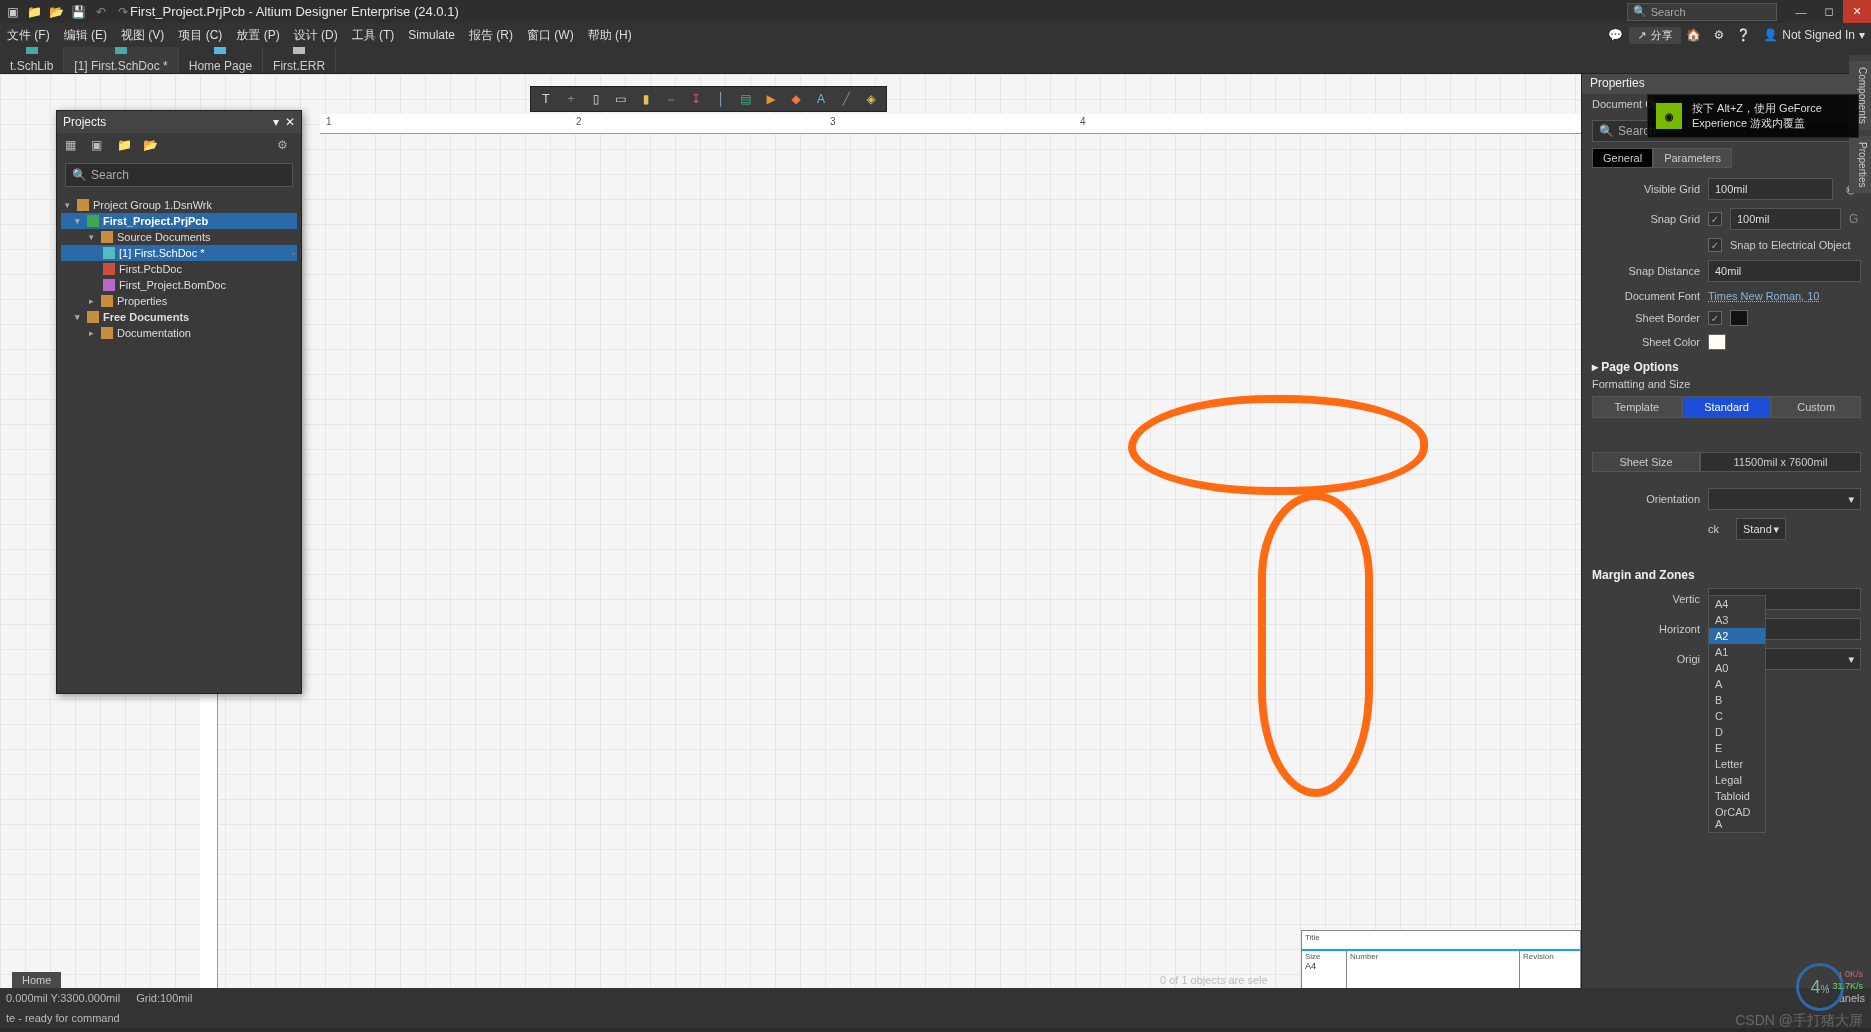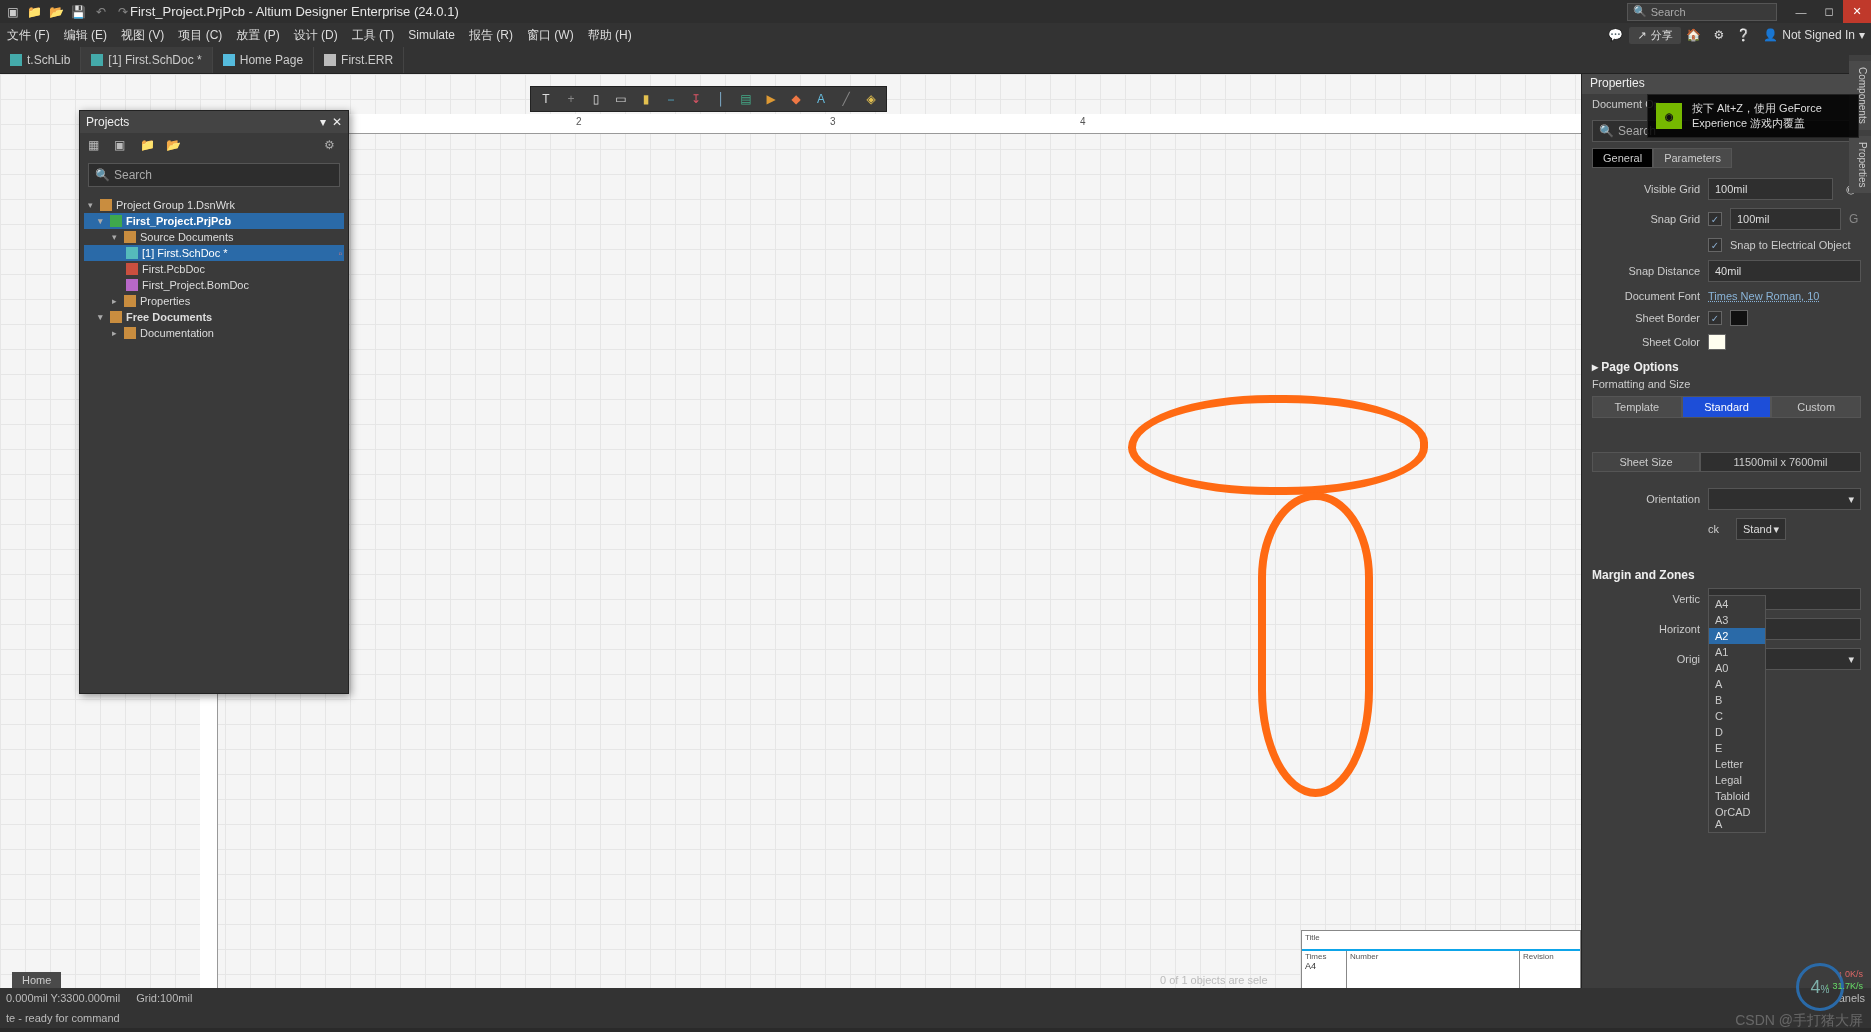--- a/index.html
+++ b/index.html
@@ -11,42 +11,42 @@
 .titlebar .search { width: 150px; height: 18px; background: #3a3a3a; border: 1px solid #555; display: flex; align-items: center; padding: 0 5px; font-size: 11px; color: #aaa; margin-right: 10px; }
 .titlebar .winbtns { display: flex; }
 .titlebar .winbtn { width: 28px; height: 23px; display: flex; align-items: center; justify-content: center; font-size: 11px; }
 .titlebar .winbtn.close { background: #c0392b; color: #fff; }
 .menubar { height: 24px; background: #333; display: flex; align-items: center; font-size: 12px; color: #ddd; }
 .menubar .mi { padding: 0 7px; }
 .menubar .spacer { flex: 1; }
 .menubar .ri { padding: 0 6px; display: flex; align-items: center; gap: 4px; }
 .menubar .share { background: #444; padding: 1px 8px; border-radius: 2px; font-size: 11px; }
 .tabs { height: 27px; background: #333; display: flex; align-items: stretch; font-size: 12px; border-bottom: 1px solid #222; }
-.tab { padding: 0 10px; display: flex; align-items: center; gap: 5px; border-right: 1px solid #444; }
+.tab { padding: 0 10px; display: flex; align-items: center; gap: 5px; border-right: 1px solid #444; flex-direction: column; }
 .tab.active { background: #3c3c3c; }
 .tab .ico { width: 12px; height: 12px; background: #4aa; display: inline-block; }
 .tab .ico.home { background: #5bd; }
 .tab .ico.err { background: #bbb; }
 .main { position: absolute; top: 74px; left: 0; right: 0; bottom: 42px; display: flex; }
 .canvas-area { flex: 1; background: #f5f5f5; position: relative; overflow: hidden; }
 .canvas-area .grid { position: absolute; inset: 0;
   background-image: linear-gradient(#e6e6e6 1px, transparent 1px), linear-gradient(90deg, #e6e6e6 1px, transparent 1px);
   background-size: 25px 25px; }
 .canvas-area .ruler-top { position: absolute; top: 40px; left: 320px; right: 0; height: 20px; background: #fff; border-bottom: 1px solid #999; font-size: 10px; color: #555; }
 .canvas-area .ruler-top span { position: absolute; top: 2px; }
 .canvas-area .ruler-left { position: absolute; top: 60px; bottom: 0; left: 200px; width: 18px; background: #fff; border-right: 1px solid #999; }
 .canvas-area .toolbar-float { position: absolute; top: 12px; left: 530px; height: 26px; background: #3b3b3b; border: 1px solid #222; display: flex; align-items: center; padding: 0 4px; gap: 3px; }
 .canvas-area .toolbar-float span { width: 22px; height: 22px; display: inline-flex; align-items: center; justify-content: center; font-size: 12px; }
 .titleblock { position: absolute; right: 0; bottom: 0; width: 280px; height: 60px; background: #fff; border: 1px solid #888; font-size: 9px; color: #333; }
 .titleblock .row { border-bottom: 2px solid #0ea5e9; height: 20px; padding: 1px 3px; }
 .titleblock .cells { display: flex; height: 40px; }
 .titleblock .cells > div { border-right: 1px solid #888; padding: 1px 3px; display: flex; flex-direction: column; }
 .titleblock .lbl { font-size: 8px; color: #555; }
 
-.projects-panel { position: absolute; top: 110px; left: 79px; width: 270px; height: 584px; background: #3a3a3a; border: 1px solid #222; box-shadow: 2px 2px 8px rgba(0,0,0,.4); z-index: 20; font-size: 12px; }
+.projects-panel { position: absolute; top: 110px; left: 56px; width: 246px; height: 584px; background: #3a3a3a; border: 1px solid #222; box-shadow: 2px 2px 8px rgba(0,0,0,.4); z-index: 20; font-size: 12px; }
 .projects-panel .hdr { height: 22px; background: #444; display: flex; align-items: center; padding: 0 6px; color: #eee; }
 .projects-panel .hdr .sp { flex: 1; }
 .projects-panel .tbr { height: 26px; display: flex; align-items: center; gap: 10px; padding: 0 8px; }
 .projects-panel .tbr span { width: 16px; height: 16px; display: inline-block; }
 .projects-panel .srch { margin: 4px 8px; height: 24px; background: #2d2d2d; border: 1px solid #555; display: flex; align-items: center; padding: 0 6px; color: #aaa; }
 .projects-panel .tree { padding: 6px 4px; font-size: 11px; color: #ddd; }
 .projects-panel .tree .nd { padding: 2px 2px 2px 4px; display: flex; align-items: center; gap: 4px; white-space: nowrap; }
 .projects-panel .tree .nd.sel { background: #2a6aa8; color: #fff; }
 .projects-panel .tree .nd.bold { font-weight: 600; }
 .projects-panel .tree .ind1 { padding-left: 14px; }
@@ -196,21 +196,21 @@
       <span style="color:#e74">◆</span>
       <span style="color:#6bd">A</span>
       <span style="color:#888">╱</span>
       <span style="color:#e3c04f">◈</span>
     </div>
 
     <div class="titleblock">
       <div class="row"><span class="lbl">Title</span></div>
       <div class="cells">
         <div style="width:45px">
-            <span class="lbl">Times</span>
+            <span class="lbl">Size</span>
             <span>A4</span>
           </div>
         <div style="flex:1">
             <span class="lbl">Number</span>
           </div>
         <div style="width:60px;border-right:none">
             <span class="lbl">Revision</span>
           </div>
       </div>
     </div>

